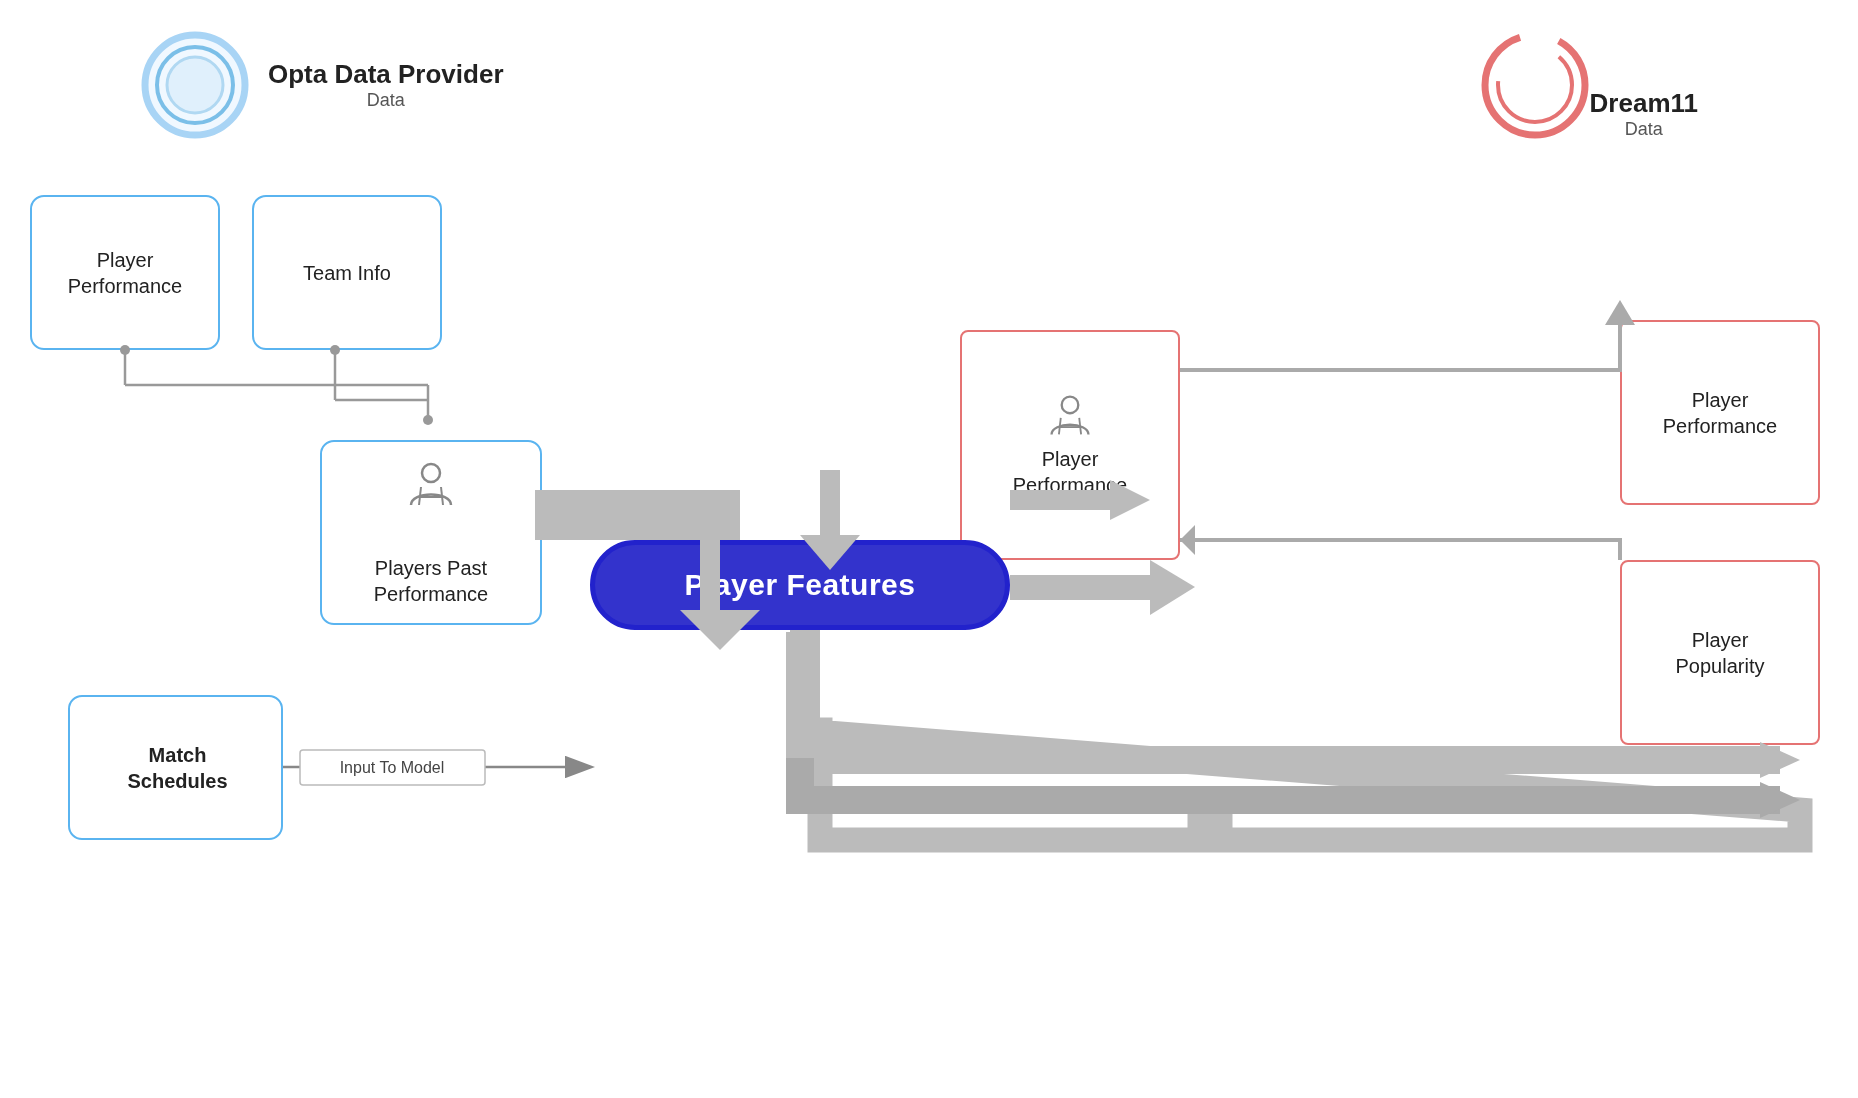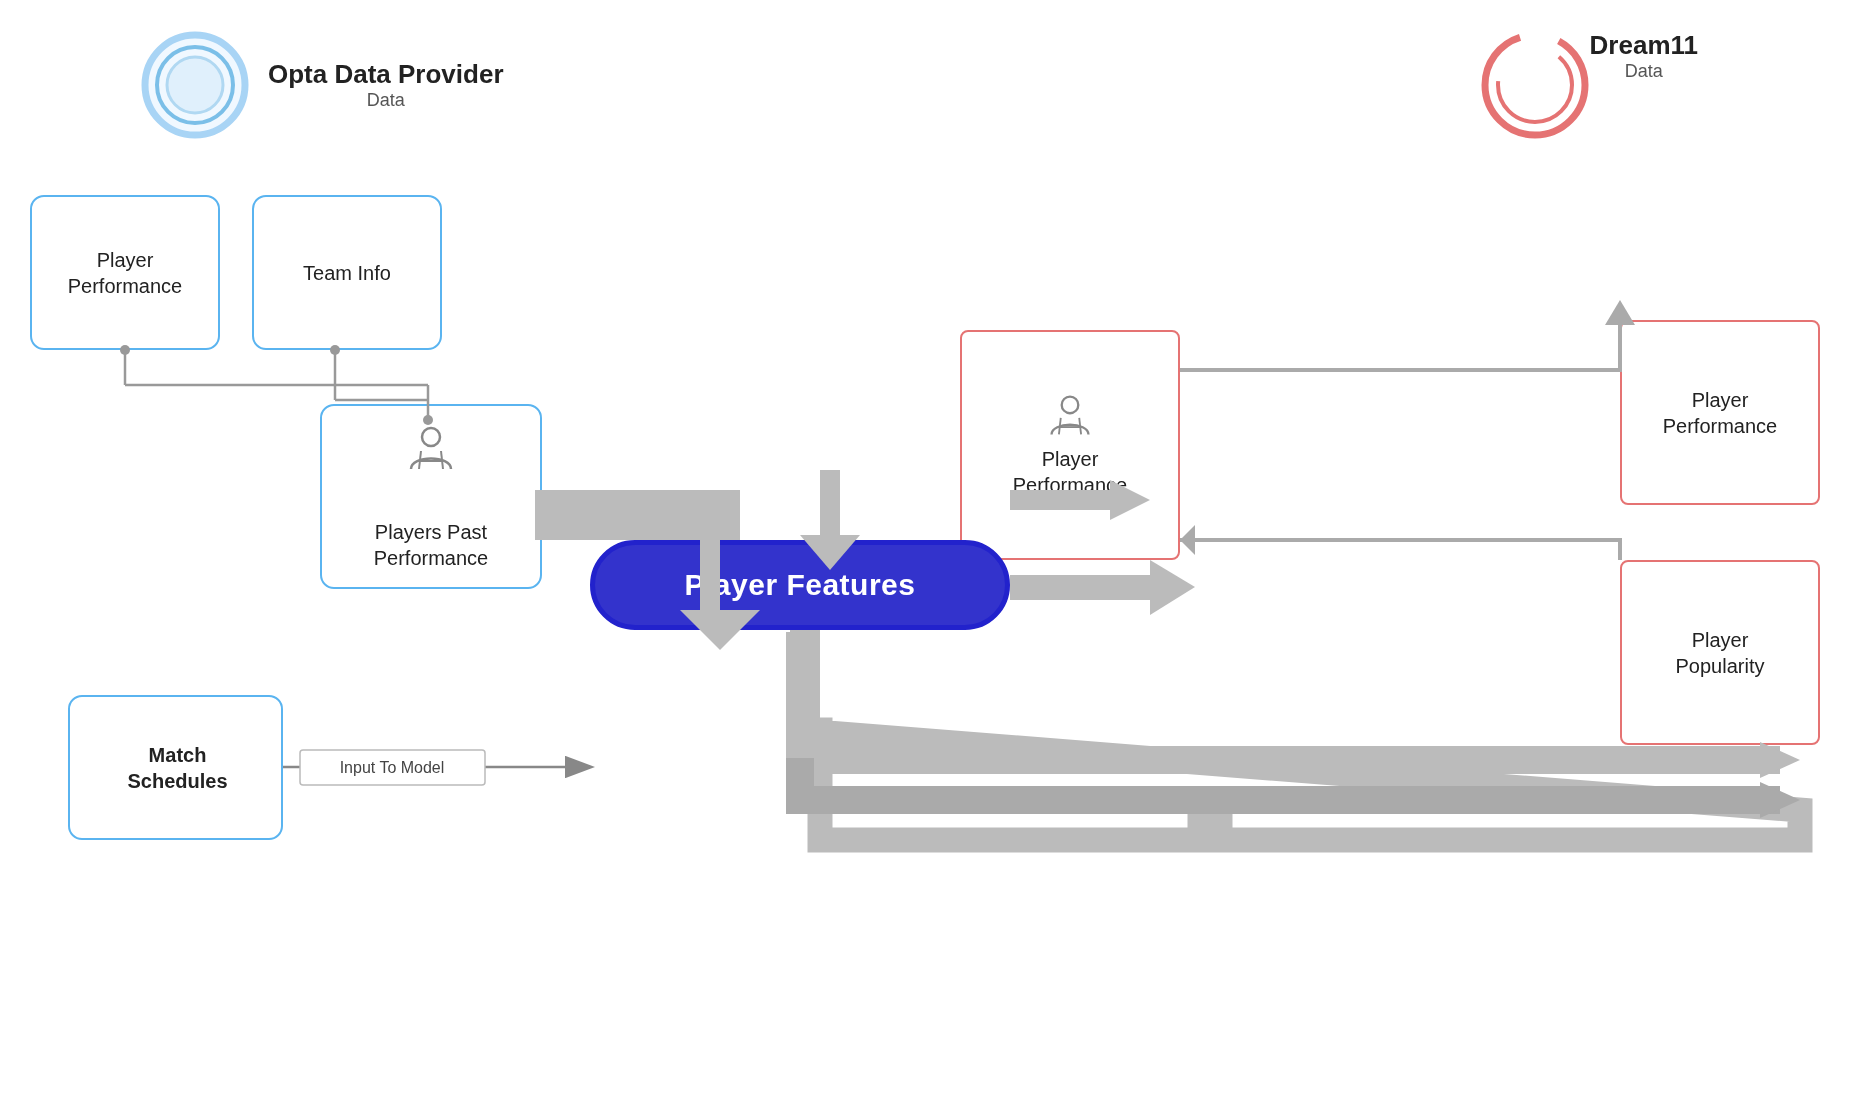--- a/index.html
+++ b/index.html
@@ -35,21 +35,21 @@
       color: #555;
       text-align: center;
     }
 
     
     .dream11-logo {
       position: absolute;
       top: 30px;
       right: 160px;
       display: flex;
-      align-items: flex-start;
+      align-items: flex-end;
     }
     .dream11-text h2 {
       font-size: 26px;
       font-weight: 700;
       color: #222;
     }
     .dream11-text p {
       font-size: 18px;
       color: #555;
       text-align: center;
@@ -157,21 +157,21 @@
   </div>
 
   <div class="blue-box" style="left:30px; top:195px; width:190px; height:155px;">
     <span>Player<br>Performance</span>
   </div>
 
   <div class="blue-box" style="left:252px; top:195px; width:190px; height:155px;">
     <span>Team Info</span>
   </div>
 
-  <div class="blue-box" style="left:320px; top:404px; width:222px; height:185px;gap:38px;">
+  <div class="blue-box" style="left:320px; top:440px; width:222px; height:185px;gap:38px;">
     <svg class="person-icon" width="52" height="52" viewBox="0 0 52 52">
       <circle cx="26" cy="14" r="9" fill="none" stroke="#888" stroke-width="2.5"></circle>
       <path d="M6 46 C6 32 46 32 46 46" fill="none" stroke="#888" stroke-width="2.5"></path>
       <line x1="16" y1="28" x2="14" y2="46" stroke="#888" stroke-width="2"></line>
       <line x1="36" y1="28" x2="38" y2="46" stroke="#888" stroke-width="2"></line>
       <line x1="14" y1="38" x2="38" y2="38" stroke="#888" stroke-width="2"></line>
     </svg>
     <span>Players Past<br>Performance</span>
   </div>
 

